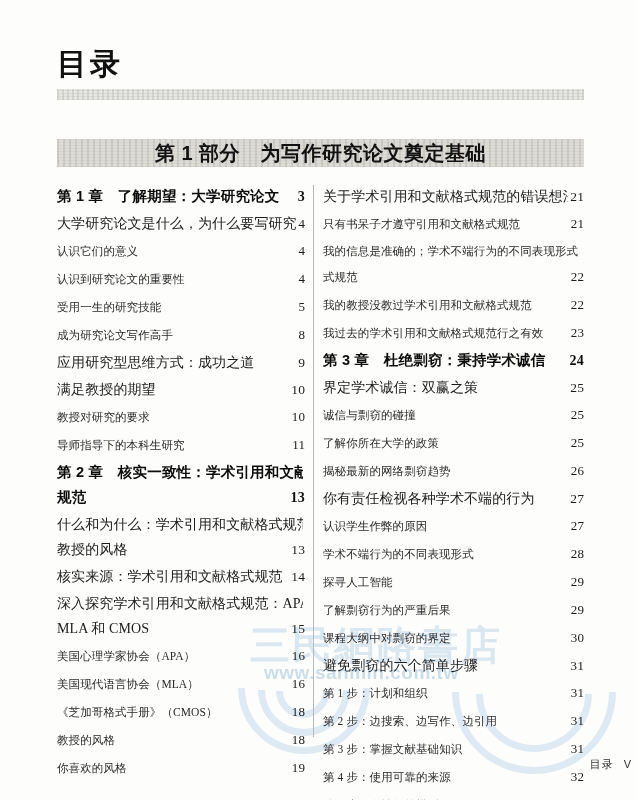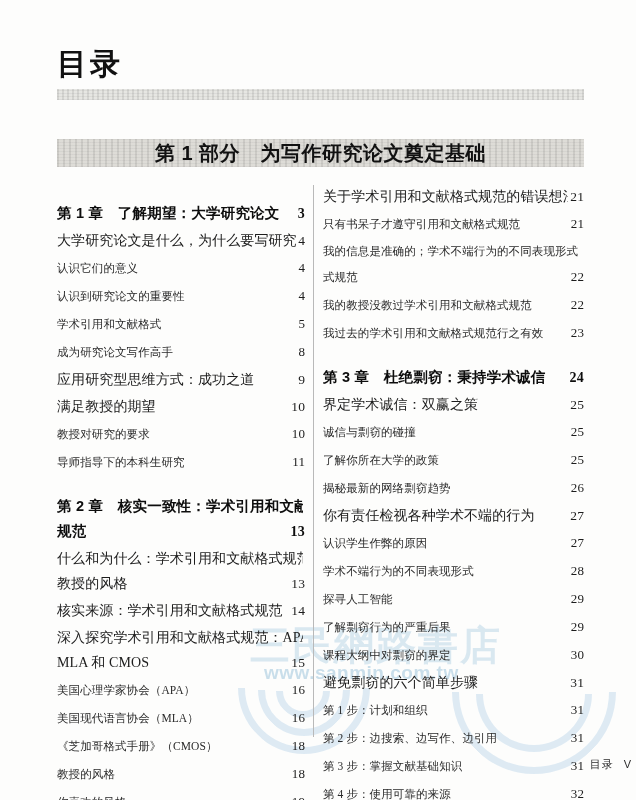--- a/index.html
+++ b/index.html
@@ -165,21 +165,20 @@
   .entry .pg { flex: 0 0 auto; text-align: right; }
 
   
   .lvl-ch {
     font-family: "Liberation Sans", "DejaVu Sans", sans-serif;
     font-weight: bold;
     font-size: 14.5px;
     color: #0d0d0d;
     line-height: 27px;
     letter-spacing: 0.2px;
-    margin-top: 17px;
   }
   .lvl-ch .pg { font-family: "Liberation Serif", serif; font-weight: bold; font-size: 14px; }
 
   
   .lvl-1 {
     font-family: "Liberation Serif", "DejaVu Serif", serif;
     font-size: 14px;
     color: #1c1c1c;
     line-height: 27px;
     letter-spacing: 0.1px;
@@ -260,21 +259,21 @@
             <span class="label">认识它们的意义</span>
             <span class="filler"></span>
             <span class="pg">4</span>
           </div>
           <div class="entry lvl-2">
             <span class="label">认识到研究论文的重要性</span>
             <span class="filler"></span>
             <span class="pg">4</span>
           </div>
           <div class="entry lvl-2">
-            <span class="label">学术引用和文献格式</span>
+            <span class="label">受用一生的研究技能</span>
             <span class="filler"></span>
             <span class="pg">5</span>
           </div>
           <div class="entry lvl-2">
             <span class="label">成为研究论文写作高手</span>
             <span class="filler"></span>
             <span class="pg">8</span>
           </div>
           <div class="entry lvl-1">
             <span class="label">应用研究型思维方式：成功之道</span>

